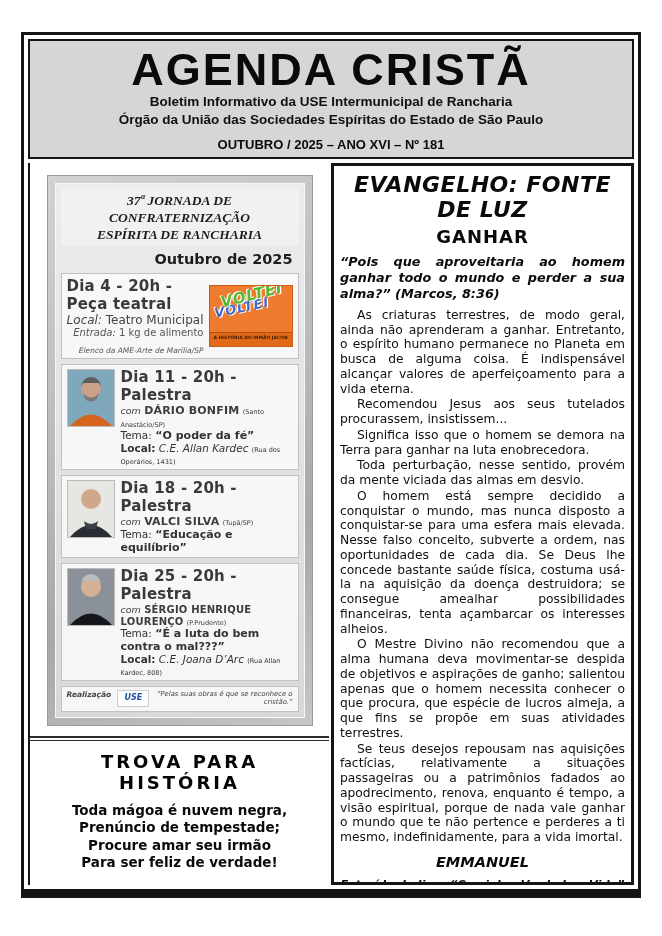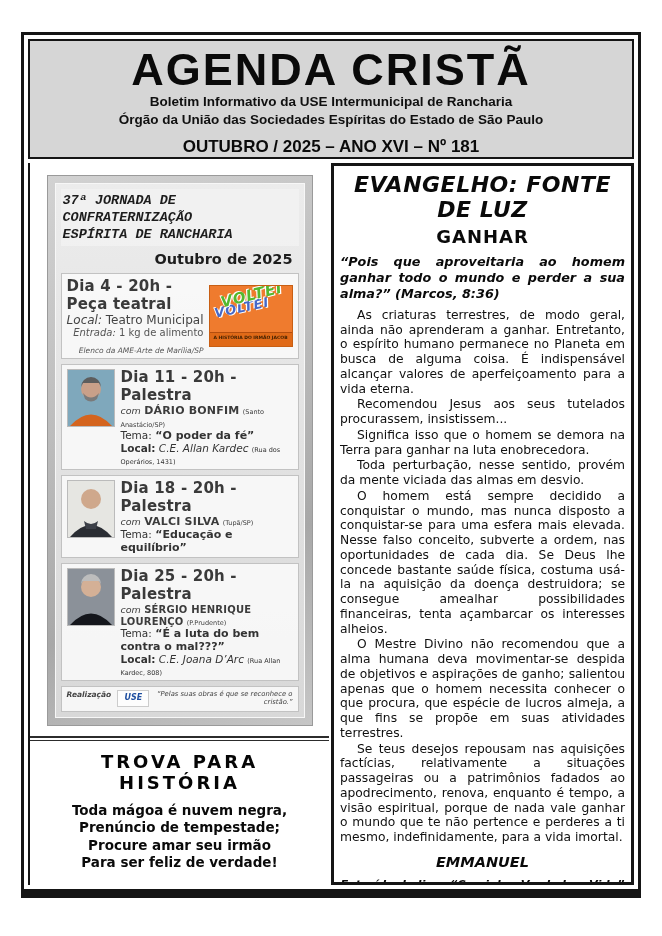--- a/index.html
+++ b/index.html
@@ -12,38 +12,38 @@
     position:absolute;left:21px;top:32px;width:620px;height:866px;box-sizing:border-box;
     border:3px solid #151515;border-bottom-width:9px;background:#fff;padding:4px;
   }
   
   .header-box{
     box-sizing:border-box;border:2px solid #151515;background:#d6d6d6;height:120px;
     text-align:center;padding-top:5px;
   }
   .masthead-title{margin:0;font-weight:bold;font-size:45px;letter-spacing:2px;line-height:1.05;color:#0a0a0a;}
   .masthead-sub{font-weight:bold;font-size:13.5px;line-height:1.32;color:#101010;}
-  .masthead-edition{font-weight:bold;font-size:17px;margin-top:8px;color:#0a0a0a;}
+  .masthead-edition{font-weight:bold;font-size:13px;margin-top:8px;color:#0a0a0a;}
   
   .content{display:flex;height:722px;margin-top:4px;}
   .left-col{width:301px;box-sizing:border-box;border-left:2px solid #151515;background:#fff;}
   .right-col{
     flex:1;margin-left:2px;box-sizing:border-box;border:3px solid #151515;
     padding:4px 6px;overflow:hidden;background:#fff;
   }
   
   .poster{
     width:266px;margin:12px auto 10px;box-sizing:border-box;border:1px solid #9a9a9a;
     background:linear-gradient(155deg,#d2d2d2 0%,#b9b9b9 45%,#a8a8a8 70%,#c6c6c6 100%);
     padding:7px;font-family:"DejaVu Sans",sans-serif;
   }
   .poster-inner{background:linear-gradient(180deg,#ececec,#d8d8d8);border:1px solid #f7f7f7;padding:5px;}
   .poster-title{
-    text-align:left;font-style:italic;font-weight:bold;font-size:13.5px;line-height:1.25;
-    color:#1d1d1d;background:rgba(244,244,244,.65);padding:4px 2px 2px;font-family:Liberation Mono, monospace;
+    text-align:center;font-style:italic;font-weight:bold;font-size:13.5px;line-height:1.25;
+    color:#1d1d1d;background:rgba(244,244,244,.65);padding:4px 2px 2px;font-family:Liberation Serif, serif;
   }
   .poster-month{text-align:right;font-weight:bold;font-size:14.5px;color:#1d1d1d;padding:5px 6px 6px 0;}
   .event{
     background:rgba(248,248,248,.92);border:1px solid #c2c2c2;margin-bottom:5px;
     padding:3px 5px;color:#333;
   }
   .event-heading{font-size:15px;font-weight:600;color:#3a3a3a;letter-spacing:.2px;}
   .ev1-wrap{display:flex;}
   .ev1-text{flex:1;text-align:right;padding-right:5px;}
   .ev1-text .event-heading{text-align:left;}

